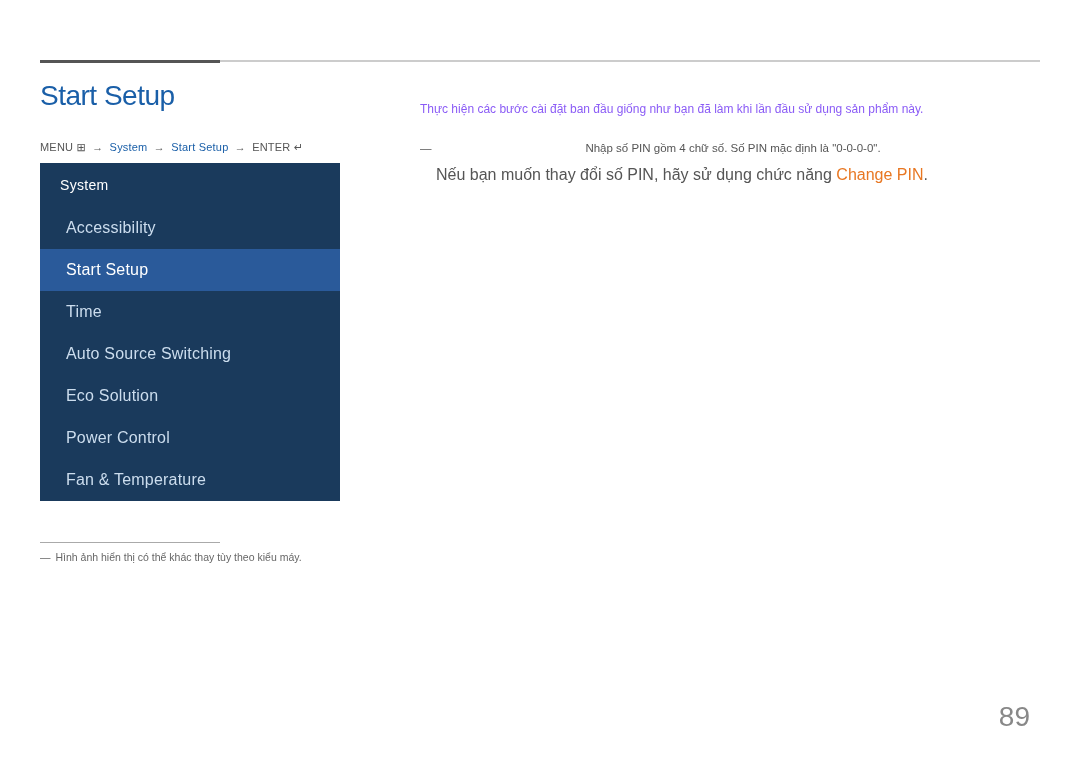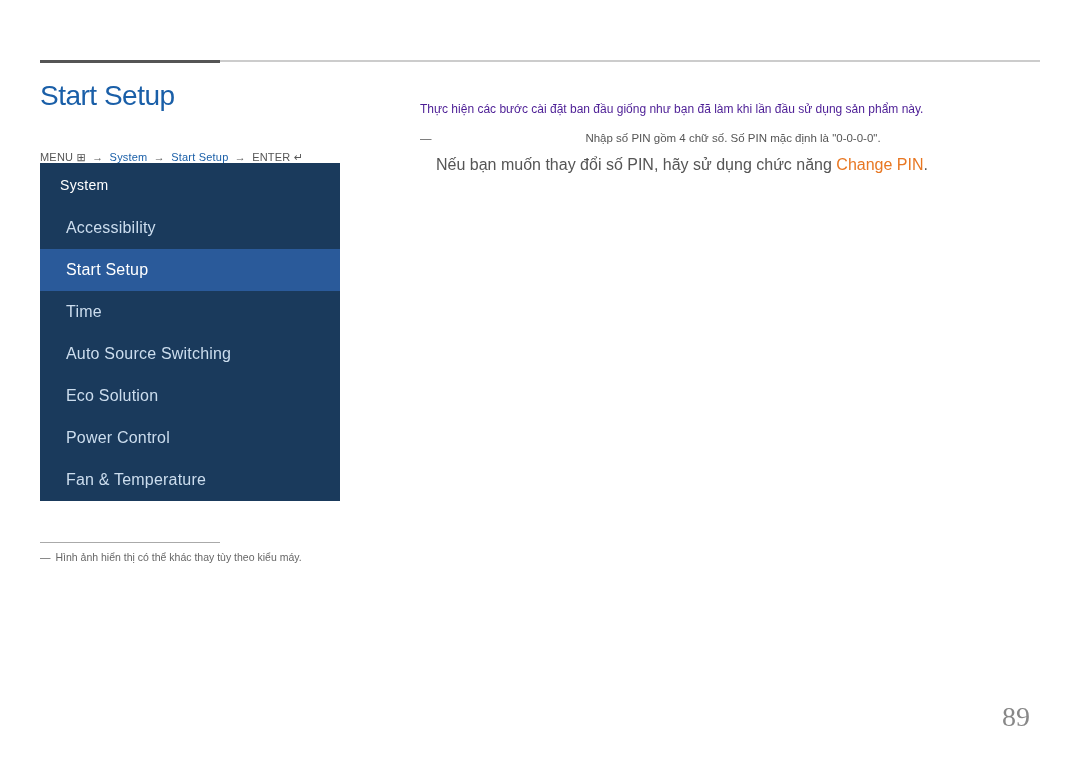--- a/index.html
+++ b/index.html
@@ -40,21 +40,21 @@
       top: 80px;
       left: 40px;
       font-size: 28px;
       font-weight: 300;
       color: #1a5fa8;
       letter-spacing: -0.5px;
     }
 
     .breadcrumb {
       position: absolute;
-      top: 151px;
+      top: 141px;
       left: 40px;
       font-size: 11px;
       color: #555555;
       letter-spacing: 0.2px;
     }
 
     .breadcrumb .separator {
       margin: 0 3px;
       color: #555555;
     }
@@ -95,23 +95,23 @@
 
     .description-area {
       position: absolute;
       top: 100px;
       left: 420px;
       right: 50px;
     }
 
     .description-main {
       font-size: 12px;
-      color: #4c1d95;
+      color: #8b5cf6;
       line-height: 1.6;
-      margin-bottom: 10px;
+      margin-bottom: 20px;
     }
 
     .description-sub {
       font-size: 11.5px;
       color: #555555;
       line-height: 1.7;
       padding-left: 16px;
       position: relative;
       text-align: center;
     }
@@ -158,21 +158,20 @@
       margin-right: 5px;
     }
 
     .page-number {
       position: absolute;
       bottom: 30px;
       right: 50px;
       font-size: 28px;
       font-weight: 300;
       color: #888888;
-      font-family: Liberation Serif, serif;
     }
   </style>
 </head>
 <body>
 
 <div class="top-line"></div>
 <div class="top-line-accent"></div>
 
 <h1 class="page-title">Start Setup</h1>
 

